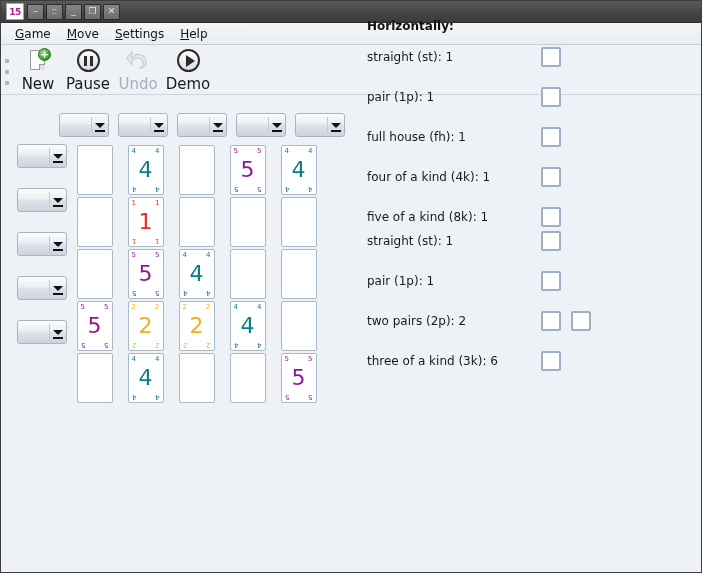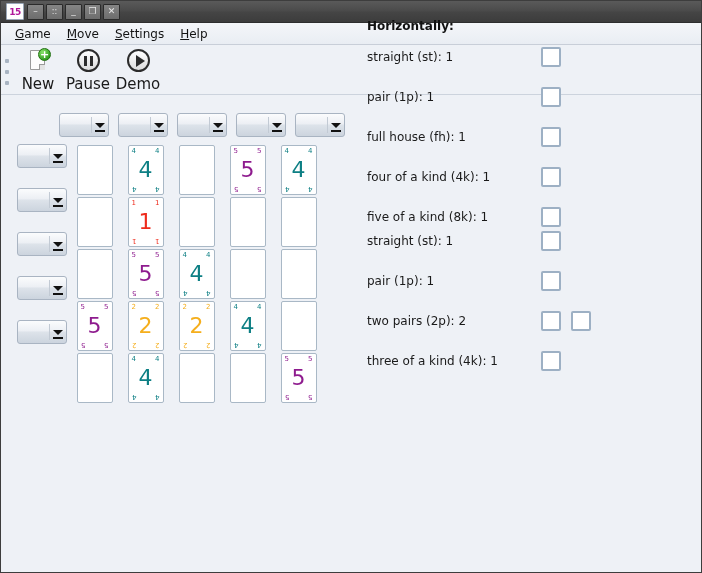--- a/index.html
+++ b/index.html
@@ -319,20 +319,28 @@
     <div class="tbitem">
       <div class="ic ic-pause">
         <div class="ic-circ">
             <div class="bar"></div>
             <div class="bar"></div>
           </div>
       </div>
       <div class="lbl">Pause</div>
     </div>
 
+    <div class="tbitem disabled">
+      <div class="ic ic-undo">
+        <svg width="24" height="24" viewBox="0 0 24 24">
+          <path d="M6 9 C10 3, 20 5, 20 13 C20 17, 17 19, 14 19 C17 17, 18 14, 17 12 C15 8, 9 8, 6 12 L6 16 L1 9 L6 3 Z" fill="#e6e8ec" stroke="#c9ced6" stroke-width="1.2"></path>
+        </svg>
+      </div>
+      <div class="lbl">Undo</div>
+    </div>
 
     <div class="tbitem">
       <div class="ic ic-play">
         <div class="ic-circ">
             <div class="tri"></div>
           </div>
       </div>
       <div class="lbl">Demo</div>
     </div>
   </div>
@@ -602,20 +610,20 @@
           <div class="chk"></div>
         </div>
         <div style="height: 16px;"></div>
         <div class="goal-row">
           <div class="goal-lbl">two pairs (2p): 2</div>
           <div class="chk"></div>
           <div class="chk"></div>
         </div>
         <div style="height: 16px;"></div>
         <div class="goal-row">
-          <div class="goal-lbl">three of a kind (4k): 1</div>
+          <div class="goal-lbl">three of a kind (3k): 6</div>
           <div class="chk"></div>
         </div>
       </div>
   </div>
 
 
 </div>
 
 </body></html>

